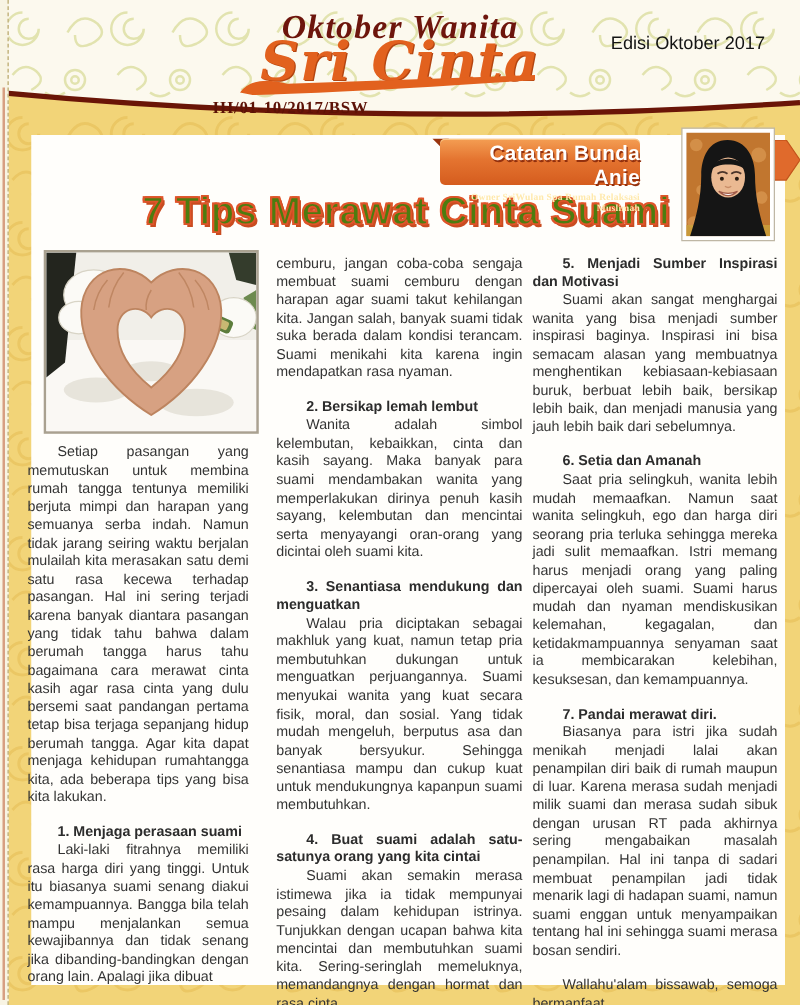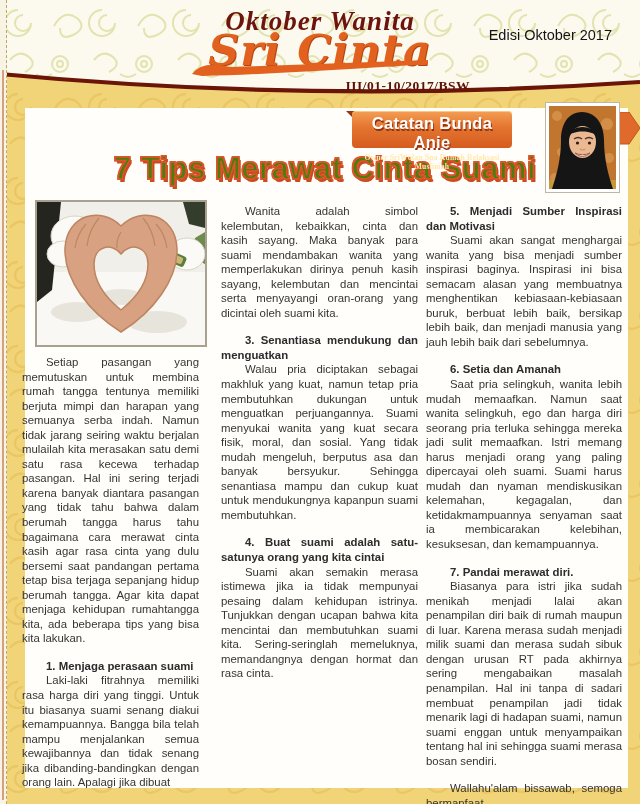--- a/index.html
+++ b/index.html
@@ -18,31 +18,31 @@
 
   
   .pretitle{left:150px;top:6px;width:340px;text-align:center;
     font-family:"Liberation Serif",serif;font-style:italic;font-weight:bold;
     font-size:27px;color:#6d150c;letter-spacing:1px;z-index:4;}
   .script-title{left:130px;top:25px;width:380px;text-align:center;
     font-family:"DejaVu Serif",serif;font-style:italic;font-weight:bold;
     font-size:43px;color:#e2611e;letter-spacing:1px;
     text-shadow:1px 1px 0 #b34511;z-index:4;}
   .edition{right:28px;top:27px;font-size:14.5px;color:#141414;z-index:4;}
-  .issue-code{left:170px;top:78px;width:300px;text-align:right;
+  .issue-code{left:170px;top:78px;width:300px;text-align:left;
     font-family:"Liberation Serif",serif;font-weight:bold;font-size:13.5px;
     color:#5c1206;letter-spacing:.5px;z-index:4;}
 
   
   .panel{left:25px;top:108px;width:603px;height:680px;background:#fffefb;z-index:3;}
 
   
   .ribbon{left:352px;top:111px;width:160px;height:37px;z-index:8;
     background:linear-gradient(180deg,#f49e53 0%,#e47430 45%,#d55c1e 100%);
-    border-radius:4px;text-align:center;
+    border-radius:4px;text-align:right;
     box-shadow:inset 0 1px 0 rgba(255,226,170,.6);}
   .ribbon-fold{left:346px;top:111px;width:0;height:0;z-index:7;
     border-top:13px solid #9a340e;border-left:13px solid transparent;}
   .ribbon-title{margin-top:3px;font-size:16.5px;font-weight:bold;color:#fff;
     text-shadow:1px 1.5px 0 #93300d;letter-spacing:.3px;}
   .ribbon-sub{font-size:7.6px;font-weight:bold;color:#ffe9ac;margin-top:1px;letter-spacing:.2px;font-family:Liberation Serif, serif;}
   .ribbon-tail{left:614px;top:112px;z-index:7;}
 
   
   .author-photo{left:546px;top:103px;width:73px;height:89px;background:#fff;
@@ -187,20 +187,22 @@
       </g>
     </svg>
   </div>
 
   <div id="col1" class="abs col">
       <p class="body">Setiap pasangan yang memutuskan untuk membina rumah tangga tentunya memiliki berjuta mimpi dan harapan yang semuanya serba indah. Namun tidak jarang seiring waktu berjalan mulailah kita merasakan satu demi satu rasa kecewa terhadap pasangan. Hal ini sering terjadi karena banyak diantara pasangan yang tidak tahu bahwa dalam berumah tangga harus tahu bagaimana cara merawat cinta kasih agar rasa cinta yang dulu bersemi saat pandangan pertama tetap bisa terjaga sepanjang hidup berumah tangga. Agar kita dapat menjaga kehidupan rumahtangga kita, ada beberapa tips yang bisa kita lakukan.</p>
       <p class="head">1. Menjaga perasaan suami</p>
       <p class="body">Laki-laki fitrahnya memiliki rasa harga diri yang tinggi. Untuk itu biasanya suami senang diakui kemampuannya. Bangga bila telah mampu menjalankan semua kewajibannya dan tidak senang jika dibanding-bandingkan dengan orang lain. Apalagi jika dibuat</p>
     </div>
   <div id="col2" class="abs col">
+      <p class="body noindent">cemburu, jangan coba-coba sengaja membuat suami cemburu dengan harapan agar suami takut kehilangan kita. Jangan salah, banyak suami tidak suka berada dalam kondisi terancam. Suami menikahi kita karena ingin mendapatkan rasa nyaman.</p>
+      <p class="head">2. Bersikap lemah lembut</p>
       <p class="body">Wanita adalah simbol kelembutan, kebaikkan, cinta dan kasih sayang. Maka banyak para suami mendambakan wanita yang memperlakukan dirinya penuh kasih sayang, kelembutan dan mencintai serta menyayangi oran-orang yang dicintai oleh suami kita.</p>
       <p class="head">3. Senantiasa mendukung dan menguatkan</p>
       <p class="body">Walau pria diciptakan sebagai makhluk yang kuat, namun tetap pria membutuhkan dukungan untuk menguatkan perjuangannya. Suami menyukai wanita yang kuat secara fisik, moral, dan sosial. Yang tidak mudah mengeluh, berputus asa dan banyak bersyukur. Sehingga senantiasa mampu dan cukup kuat untuk mendukungnya kapanpun suami membutuhkan.</p>
       <p class="head">4. Buat suami adalah satu-satunya orang yang kita cintai</p>
       <p class="body">Suami akan semakin merasa istimewa jika ia tidak mempunyai pesaing dalam kehidupan istrinya. Tunjukkan dengan ucapan bahwa kita mencintai dan membutuhkan suami kita. Sering-seringlah memeluknya, memandangnya dengan hormat dan rasa cinta.</p>
     </div>
   <div id="col3" class="abs col">
       <p class="head">5. Menjadi Sumber Inspirasi dan Motivasi</p>
       <p class="body">Suami akan sangat menghargai wanita yang bisa menjadi sumber inspirasi baginya. Inspirasi ini bisa semacam alasan yang membuatnya menghentikan kebiasaan-kebiasaan buruk, berbuat lebih baik, bersikap lebih baik, dan menjadi manusia yang jauh lebih baik dari sebelumnya.</p>
       <p class="head">6. Setia dan Amanah</p>

